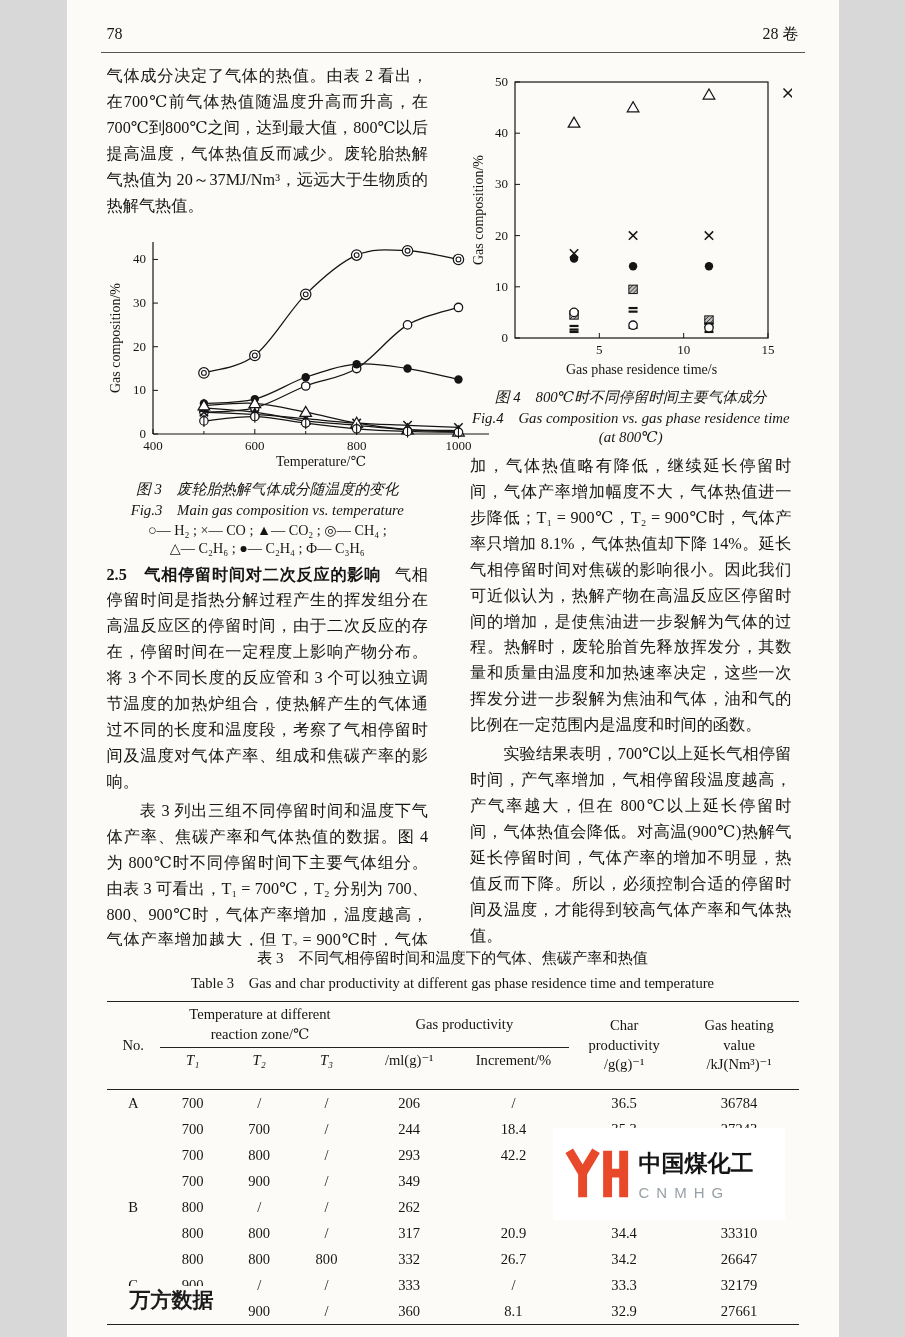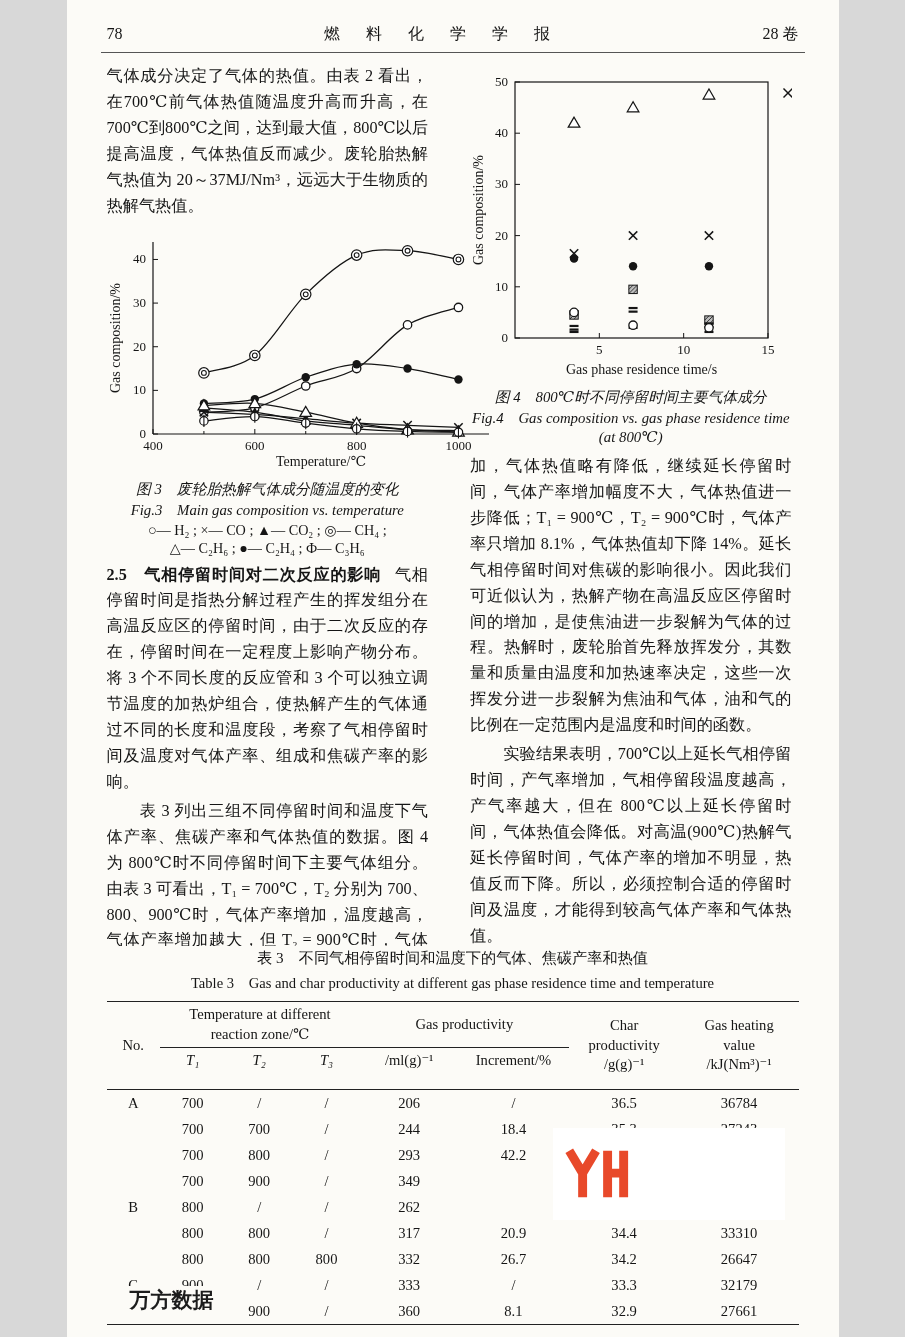--- a/index.html
+++ b/index.html
@@ -48,21 +48,20 @@
   .wf-faint{position:absolute;left:842px;top:820px;writing-mode:vertical-rl;font-size:24px;
             color:rgba(90,90,90,0.14);letter-spacing:5px;z-index:2;}
 </style>
 </head>
 <body>
 
 <div class="page">
 
   <div class="header">
     <span>78</span>
-    <span class="journal-title">燃 料 化 学 学 报</span>
     <span>28 卷</span>
   </div>
   <div class="header-rule"></div>
 
   <div class="columns">
 
     <div class="col">
       <p class="bt">气体成分决定了气体的热值。由表 2 看出，在700℃前气体热值随温度升高而升高，在 700℃到800℃之间，达到最大值，800℃以后提高温度，气体热值反而减少。废轮胎热解气热值为 20～37MJ/Nm³，远远大于生物质的热解气热值。</p>
 
       <div class="fig" id="fig3-chart"><svg width="396" height="244">
@@ -468,18 +467,22 @@
           </tr>
         </tbody>
     </table>
   </div>
 
   <div class="logo-box">
     <svg width="66" height="62" viewBox="0 0 74 60">
       <path d="M7 4 L22 29 M37 4 L22 29 M22 29 L22 56" stroke="#e8492a" stroke-width="10" fill="none"></path>
       <path d="M50 4 L50 56 M68 4 L68 56 M50 29 L68 29" stroke="#e8492a" stroke-width="10" fill="none"></path>
     </svg>
+    <div class="logo-text">
+      <div class="logo-cn">中国煤化工</div>
+      <div class="logo-en">CNMHG</div>
+    </div>
   </div>
 
   <div class="wf-bottom">万方数据</div>
   <div class="wf-faint">万方数据</div>
 
 </div>
 
 </body></html>

